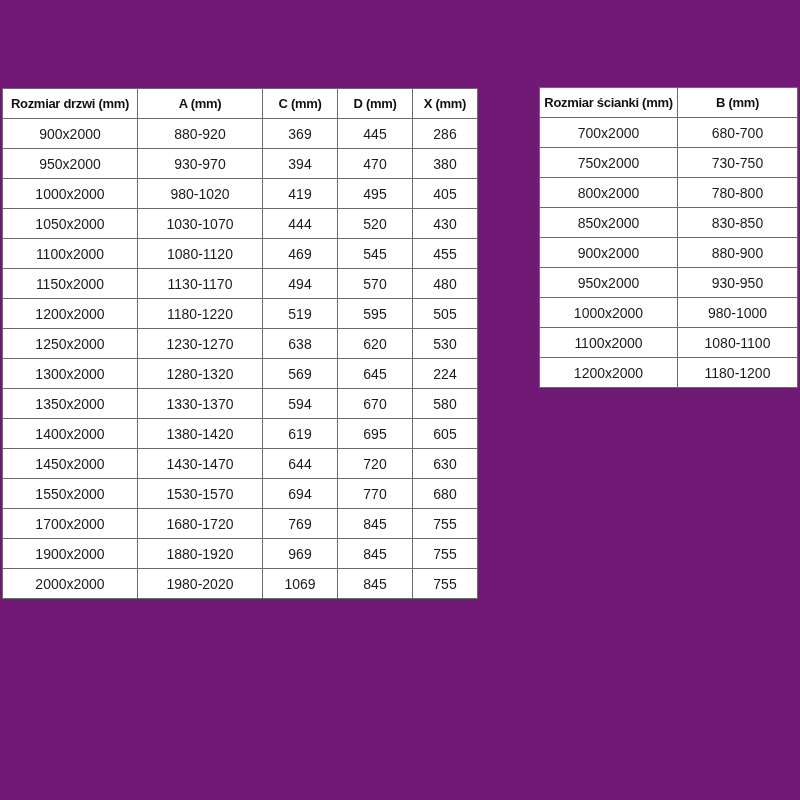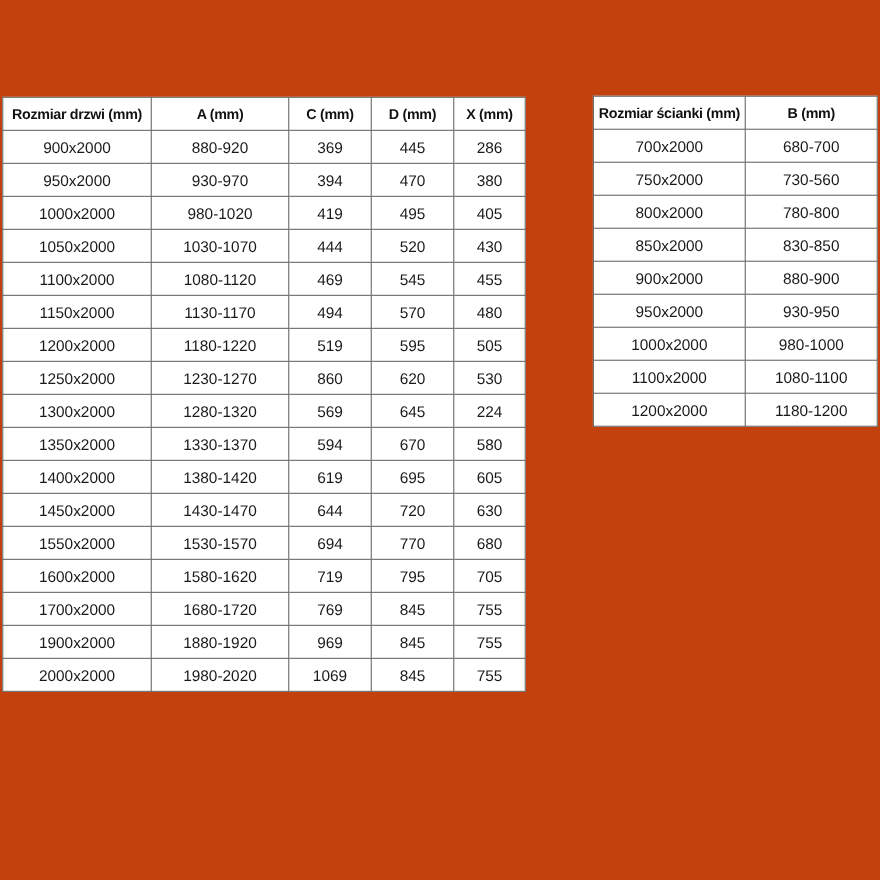--- a/index.html
+++ b/index.html
@@ -10,21 +10,21 @@
   body {
     width: 800px;
     height: 800px;
     font-family: "Liberation Sans", sans-serif;
     color: #1a1a1a;
   }
   .page {
     position: relative;
     width: 800px;
     height: 800px;
-    background: #c2410c;
+    background: #701a75;
     overflow: hidden;
   }
   table.tbl {
     position: absolute;
     border-collapse: collapse;
     table-layout: fixed;
     background: #ffffff;
   }
   table.tbl th,
   table.tbl td {
@@ -135,21 +135,21 @@
         <tr>
           <td>1200x2000</td>
           <td>1180-1220</td>
           <td>519</td>
           <td>595</td>
           <td>505</td>
         </tr>
         <tr>
           <td>1250x2000</td>
           <td>1230-1270</td>
-          <td>860</td>
+          <td>638</td>
           <td>620</td>
           <td>530</td>
         </tr>
         <tr>
           <td>1300x2000</td>
           <td>1280-1320</td>
           <td>569</td>
           <td>645</td>
           <td>224</td>
         </tr>
@@ -173,27 +173,20 @@
           <td>644</td>
           <td>720</td>
           <td>630</td>
         </tr>
         <tr>
           <td>1550x2000</td>
           <td>1530-1570</td>
           <td>694</td>
           <td>770</td>
           <td>680</td>
-        </tr>
-        <tr>
-          <td>1600x2000</td>
-          <td>1580-1620</td>
-          <td>719</td>
-          <td>795</td>
-          <td>705</td>
         </tr>
         <tr>
           <td>1700x2000</td>
           <td>1680-1720</td>
           <td>769</td>
           <td>845</td>
           <td>755</td>
         </tr>
         <tr>
           <td>1900x2000</td>
@@ -223,21 +216,21 @@
           <th>B (mm)</th>
         </tr>
     </thead>
     <tbody>
         <tr>
           <td>700x2000</td>
           <td>680-700</td>
         </tr>
         <tr>
           <td>750x2000</td>
-          <td>730-560</td>
+          <td>730-750</td>
         </tr>
         <tr>
           <td>800x2000</td>
           <td>780-800</td>
         </tr>
         <tr>
           <td>850x2000</td>
           <td>830-850</td>
         </tr>
         <tr>

